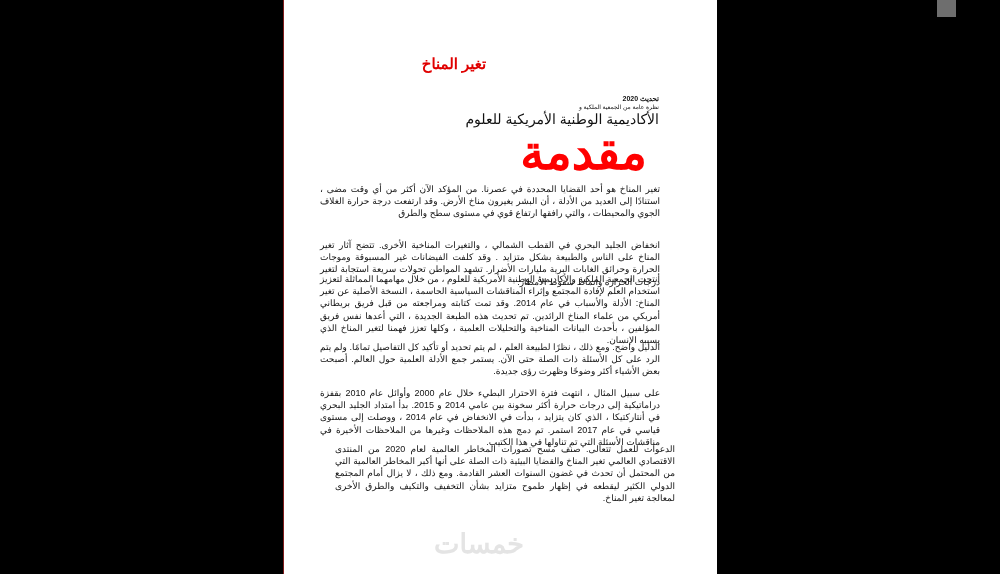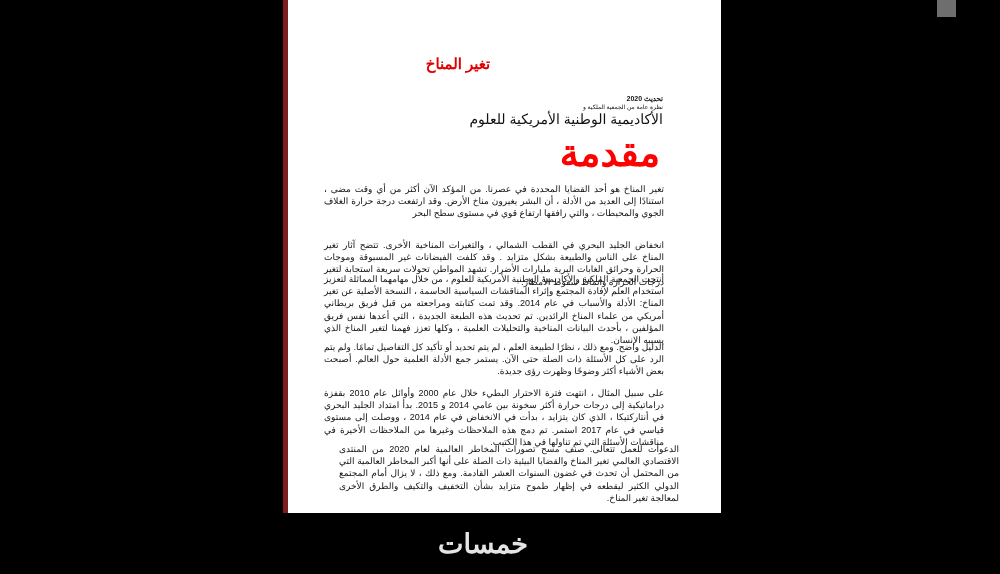--- a/index.html
+++ b/index.html
@@ -1,41 +1,41 @@
 <!DOCTYPE html>
 <html><head>
 <meta charset="utf-8">
 <style>
   html, body { margin:0; padding:0; }
   body {
     width:1000px; height:574px; background:#000; position:relative; overflow:hidden;
     font-family: "Liberation Sans", sans-serif;
   }
   .page {
-    position:absolute; left:283px; top:0; width:433px; height:513px; background:#fff;
-    border-left:5px solid #7f1d1d;
+    position:absolute; left:283px; top:0; width:433px; height:574px; background:#fff;
+    border-left:1px solid #7f1d1d;
   }
   .corner-btn {
     position:absolute; left:937px; top:0; width:19px; height:17px; background:#6e6e6e;
   }
   .title {
     position:absolute; left:100px; width:140px; text-align:center; color:#e00000;
     font-weight:bold; font-size:15px; line-height:17px; direction:rtl;
   }
   .t1 { top:55px; }
   .t2 { top:73px; }
   .meta {
     position:absolute; right:58px; direction:rtl; text-align:right; color:#111;
   }
   .m1 { top:95px; font-size:7px; font-weight:bold; }
   .m2 { top:103px; font-size:6px; }
   .m3 { top:111px; font-size:14px; }
   .heading {
-    position:absolute; right:61px; top:130px; color:#ff0000; font-weight:bold;
-    font-size:38px; line-height:46px; direction:rtl;
+    position:absolute; right:70px; top:130px; color:#ff0000; font-weight:bold;
+    font-size:48px; line-height:46px; direction:rtl;
   }
   .para {
     position:absolute; left:36px; width:340px; direction:rtl; text-align:justify;
     font-size:9px; line-height:12.2px; color:#111;
   }
   .p1 { top:183px; }
   .p2 { top:239px; }
   .p3 { top:273px; }
   .p4 { top:341px; }
   .p5 { top:387px; }
@@ -47,21 +47,21 @@
 </style>
 </head>
 <body>
 
 <div class="page">
   <div class="title t1">تغير المناخ</div>
   <div class="meta m1">تحديث 2020</div>
   <div class="meta m2">نظرة عامة من الجمعية الملكية و</div>
   <div class="meta m3">الأكاديمية الوطنية الأمريكية للعلوم</div>
   <div class="heading">مقدمة</div>
-  <div class="para p1">تغير المناخ هو أحد القضايا المحددة في عصرنا. من المؤكد الآن أكثر من أي وقت مضى ، استنادًا إلى العديد من الأدلة ، أن البشر يغيرون مناخ الأرض. وقد ارتفعت درجة حرارة الغلاف الجوي والمحيطات ، والتي رافقها ارتفاع قوي في مستوى سطح البحر</div>
+  <div class="para p1">تغير المناخ هو أحد القضايا المحددة في عصرنا. من المؤكد الآن أكثر من أي وقت مضى ، استنادًا إلى العديد من الأدلة ، أن البشر يغيرون مناخ الأرض. وقد ارتفعت درجة حرارة الغلاف الجوي والمحيطات ، والتي رافقها ارتفاع قوي في مستوى سطح والطرق</div>
   <div class="para p2">انخفاض الجليد البحري في القطب الشمالي ، والتغيرات المناخية الأخرى. تتضح آثار تغير المناخ على الناس والطبيعة بشكل متزايد . وقد كلفت الفيضانات غير المسبوقة وموجات الحرارة وحرائق الغابات البرية مليارات الأضرار. تشهد المواطن تحولات سريعة استجابة لتغير درجات الحرارة وأنماط سقوط الأمطار.</div>
   <div class="para p3">أنتجت الجمعية الملكية والأكاديمية الوطنية الأمريكية للعلوم ، من خلال مهامهما المماثلة لتعزيز استخدام العلم لإفادة المجتمع وإثراء المناقشات السياسية الحاسمة ، النسخة الأصلية عن تغير المناخ: الأدلة والأسباب في عام 2014. وقد تمت كتابته ومراجعته من قبل فريق بريطاني أمريكي من علماء المناخ الرائدين. تم تحديث هذه الطبعة الجديدة ، التي أعدها نفس فريق المؤلفين ، بأحدث البيانات المناخية والتحليلات العلمية ، وكلها تعزز فهمنا لتغير المناخ الذي يسببه الإنسان.</div>
   <div class="para p4">الدليل واضح. ومع ذلك ، نظرًا لطبيعة العلم ، لم يتم تحديد أو تأكيد كل التفاصيل تمامًا. ولم يتم الرد على كل الأسئلة ذات الصلة حتى الآن. يستمر جمع الأدلة العلمية حول العالم. أصبحت بعض الأشياء أكثر وضوحًا وظهرت رؤى جديدة.</div>
   <div class="para p5">على سبيل المثال ، انتهت فترة الاحترار البطيء خلال عام 2000 وأوائل عام 2010 بقفزة دراماتيكية إلى درجات حرارة أكثر سخونة بين عامي 2014 و 2015. بدأ امتداد الجليد البحري في أنتاركتيكا ، الذي كان يتزايد ، بدأت في الانخفاض في عام 2014 ، ووصلت إلى مستوى قياسي في عام 2017 استمر. تم دمج هذه الملاحظات وغيرها من الملاحظات الأخيرة في مناقشات الأسئلة التي تم تناولها في هذا الكتيب.</div>
   <div class="para p6">الدعوات للعمل تتعالى. صنف مسح تصورات المخاطر العالمية لعام 2020 من المنتدى الاقتصادي العالمي تغير المناخ والقضايا البيئية ذات الصلة على أنها أكبر المخاطر العالمية التي من المحتمل أن تحدث في غضون السنوات العشر القادمة. ومع ذلك ، لا يزال أمام المجتمع الدولي الكثير ليقطعه في إظهار طموح متزايد بشأن التخفيف والتكيف والطرق الأخرى لمعالجة تغير المناخ.</div>
   <div class="watermark">خمسات</div>
 </div>
 <div class="corner-btn"></div>
 
 </body></html>

